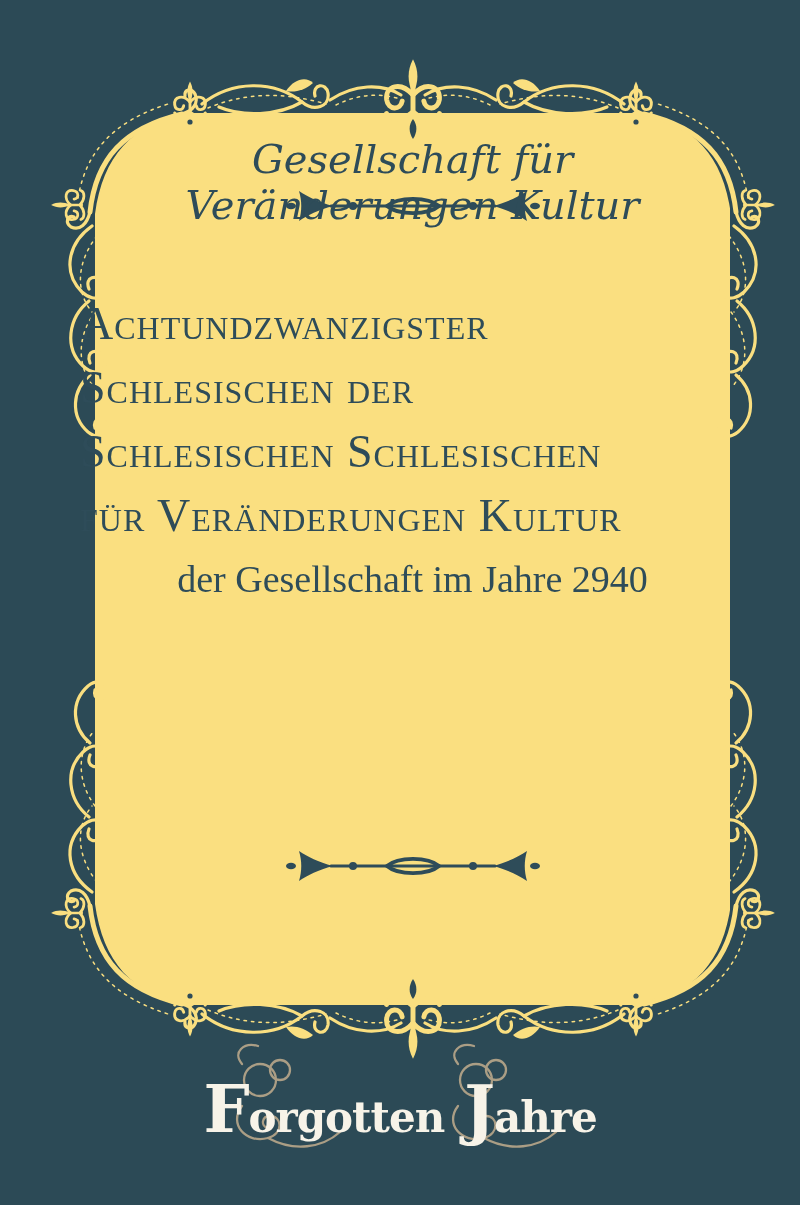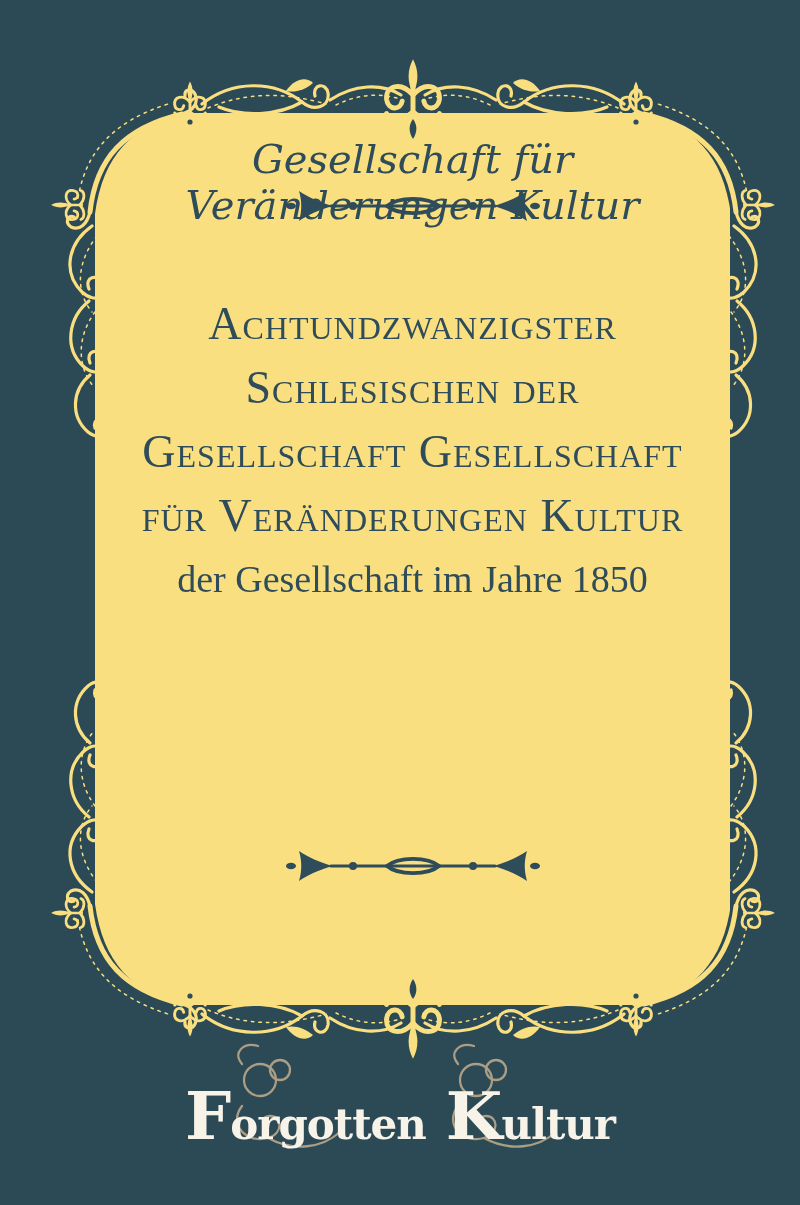--- a/index.html
+++ b/index.html
@@ -15,27 +15,27 @@
   .ornf{fill:var(--gold);stroke:none}
   .dash{stroke:var(--gold);fill:none;stroke-width:1.5;stroke-dasharray:2.5 5;stroke-linecap:round}
   .bgf{fill:var(--teal);stroke:none}
   .inkf{fill:var(--ink);stroke:none}
   .ink{stroke:var(--ink);fill:none;stroke-linecap:round}
   .tan{stroke:var(--tan);fill:none;stroke-width:2.3;stroke-linecap:round}
 
   
   .author{position:absolute;left:95px;width:635px;top:136px;text-align:center;
     font:italic 40px "DejaVu Serif",serif;color:var(--ink);}
-  .titleblock{position:absolute;left:80px;width:665px;top:292px;text-align:center;color:var(--ink);
+  .titleblock{position:absolute;left:80px;width:665px;top:292px;text-align:left;color:var(--ink);
     font-family:"Liberation Serif",serif;font-variant:small-caps;font-size:46px;line-height:64px;letter-spacing:1px;}
   .subblock{position:absolute;left:80px;width:665px;top:556px;text-align:center;color:var(--ink);
     font-family:"Liberation Serif",serif;font-size:38px;line-height:47px;}
   .logo{position:absolute;left:0;top:1062px;width:800px;text-align:center;color:var(--cream);
     font-family:"DejaVu Serif",serif;font-weight:bold;font-size:42px;letter-spacing:-1px;}
-  .logo .word{display:inline-block;margin:16px 10px;}
+  .logo .word{display:inline-block;margin:9px 10px;}
   .logo .word::first-letter{font-size:1.55em;}
 </style>
 </head>
 <body>
 
 <div class="cover">
 
   <svg class="frame-svg" width="800" height="1205" viewBox="0 0 800 1205">
     <defs>
 
@@ -112,25 +112,25 @@
 
     <use href="#swirl" transform="translate(268,1104)"></use>
     <use href="#swirl" transform="translate(484,1104)"></use>
   </svg>
 
   <div class="author">Gesellschaft für Veränderungen Kultur</div>
 
   <div class="titleblock">
     <div>Achtundzwanzigster</div>
     <div>Schlesischen der</div>
-    <div>Gesellschaft Gesellschaft</div>
+    <div>Schlesischen Schlesischen</div>
     <div>für Veränderungen Kultur</div>
   </div>
 
   <div class="subblock">
-    <div>der Gesellschaft im Jahre 1850</div>
+    <div>der Gesellschaft im Jahre 2940</div>
   </div>
 
   <div class="logo">
-    <span class="word">Forgotten</span><span class="word">Kultur</span>
+    <span class="word">Forgotten</span><span class="word">Jahre</span>
   </div>
 
 </div>
 
 </body></html>

